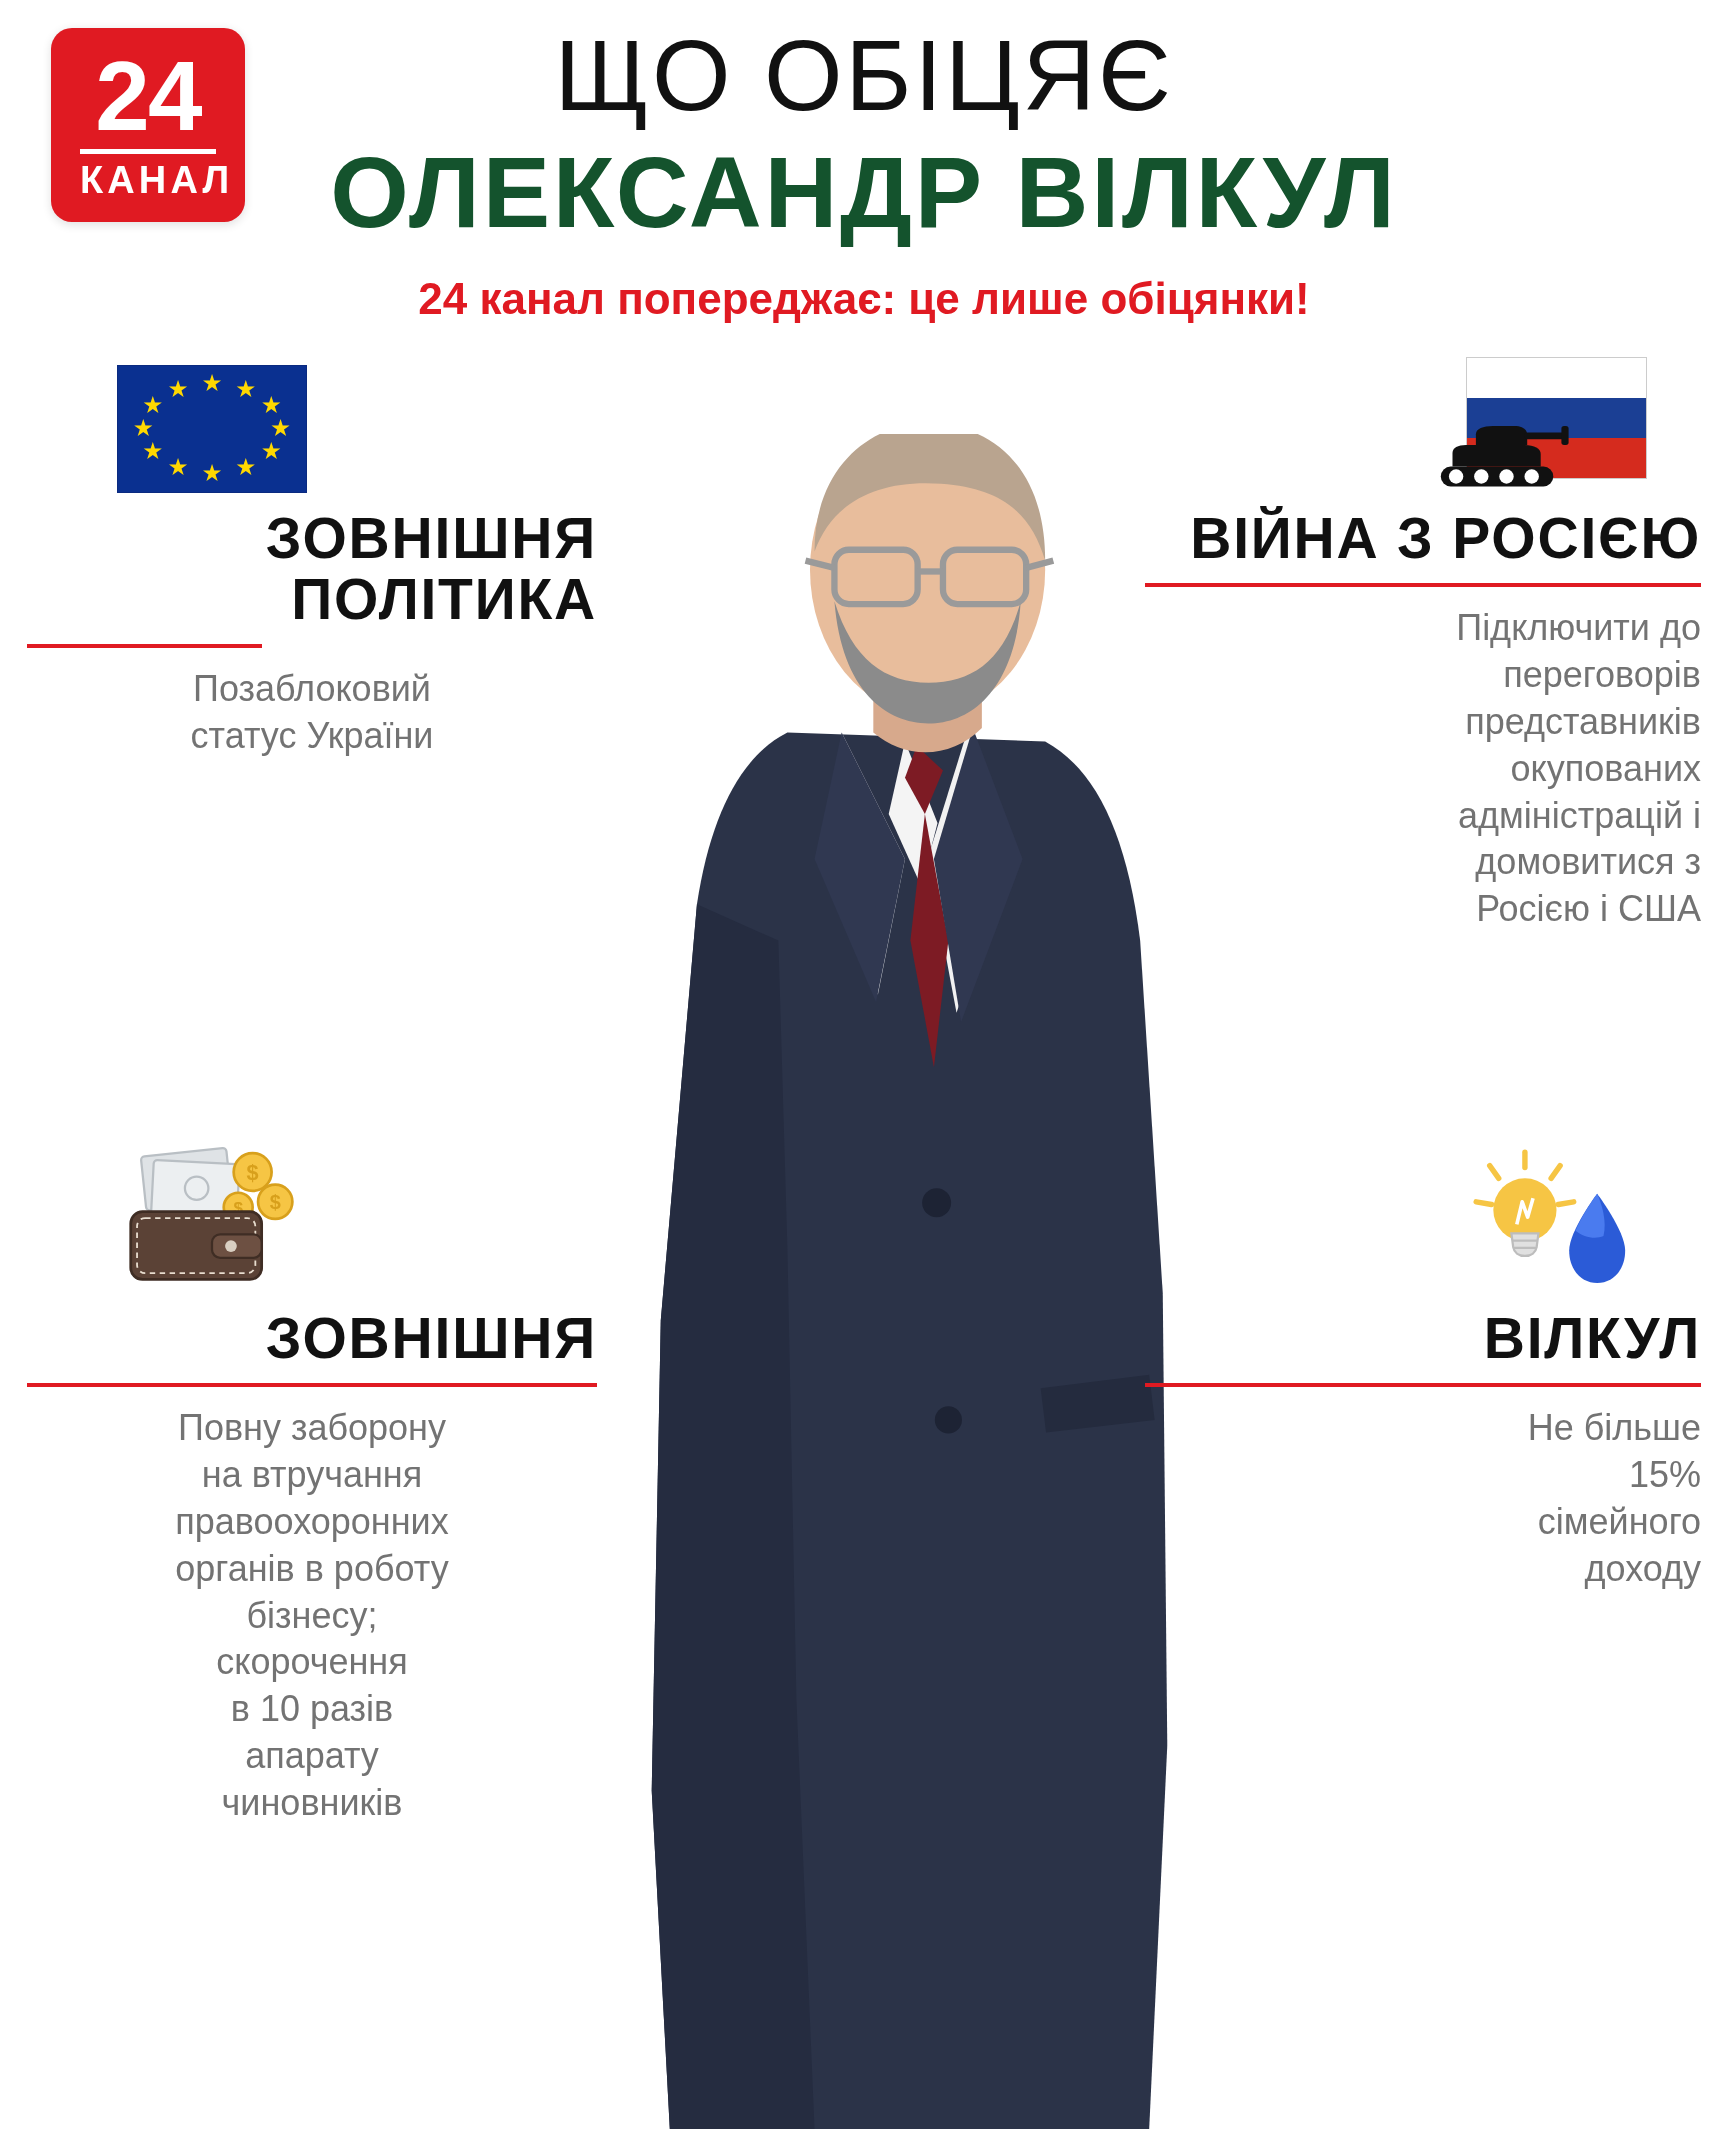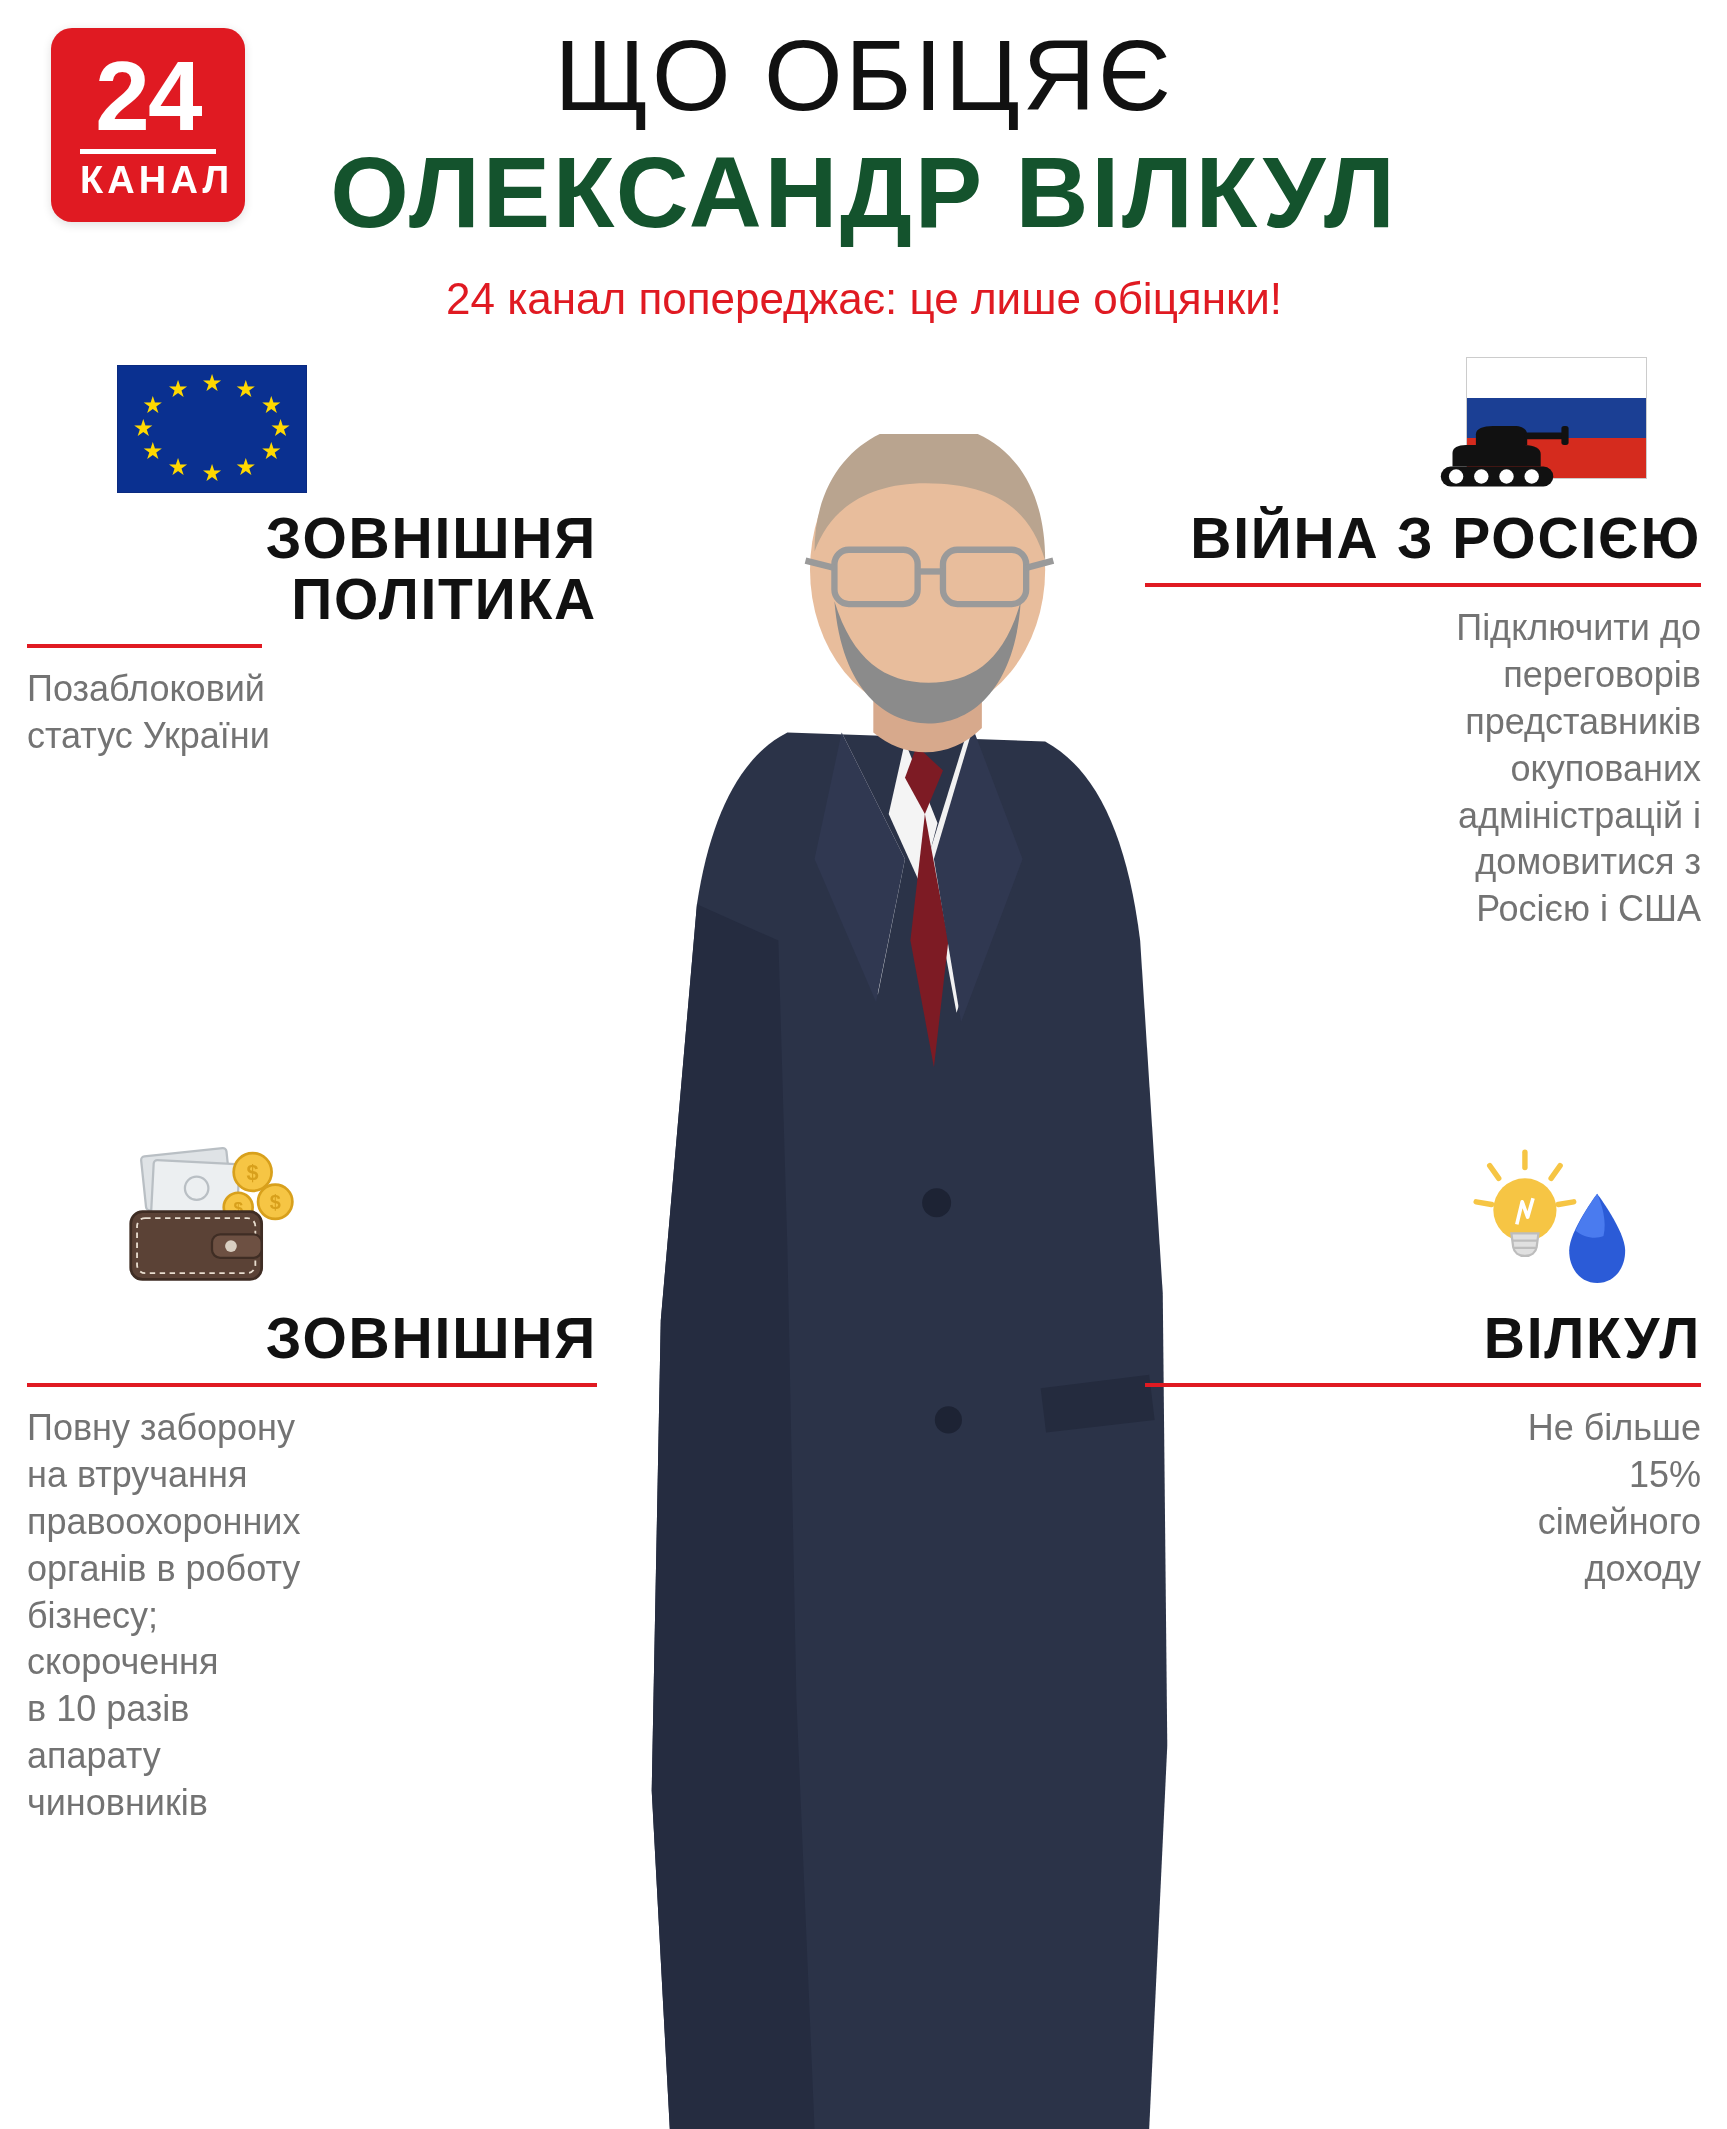--- a/index.html
+++ b/index.html
@@ -73,21 +73,21 @@
     color: #14532d;
     font-size: 101px;
     font-weight: bold;
     letter-spacing: 2.7px;
     line-height: 1.12;
     margin-top: 10px;
   }
   .subtitle {
     color: #e01a22;
     font-size: 44px;
-    font-weight: normal;
+    font-weight: bold;
     line-height: 1.2;
     margin-top: 23.5px;
   }
 
   
   .block { position: absolute; }
 
   .block-icon {
     height: 149px;
     display: flex;
@@ -113,21 +113,21 @@
     margin-top: 18px;
     white-space: pre-line;
   }
 
   
   .b-foreign  { left: 27px;  top: 344px;  width: 570px; }
   .b-corrupt  { left: 27px;  top: 1144px; width: 570px; }
   .b-foreign .block-title,
   .b-corrupt .block-title { text-align: right; }
   .b-foreign .block-text,
-  .b-corrupt .block-text  { text-align: left; }
+  .b-corrupt .block-text  { text-align: center; }
   .b-foreign .rule { width: 235px; }
   .b-corrupt .rule { width: 570px; }
   .b-foreign .block-icon,
   .b-corrupt .block-icon { justify-content: flex-start; padding-left: 90px; }
 
   
   .b-war    { right: 27px; top: 344px;  width: 556px; }
   .b-tariff { right: 27px; top: 1144px; width: 556px; }
   .b-war .block-title,
   .b-tariff .block-title { text-align: right; }

